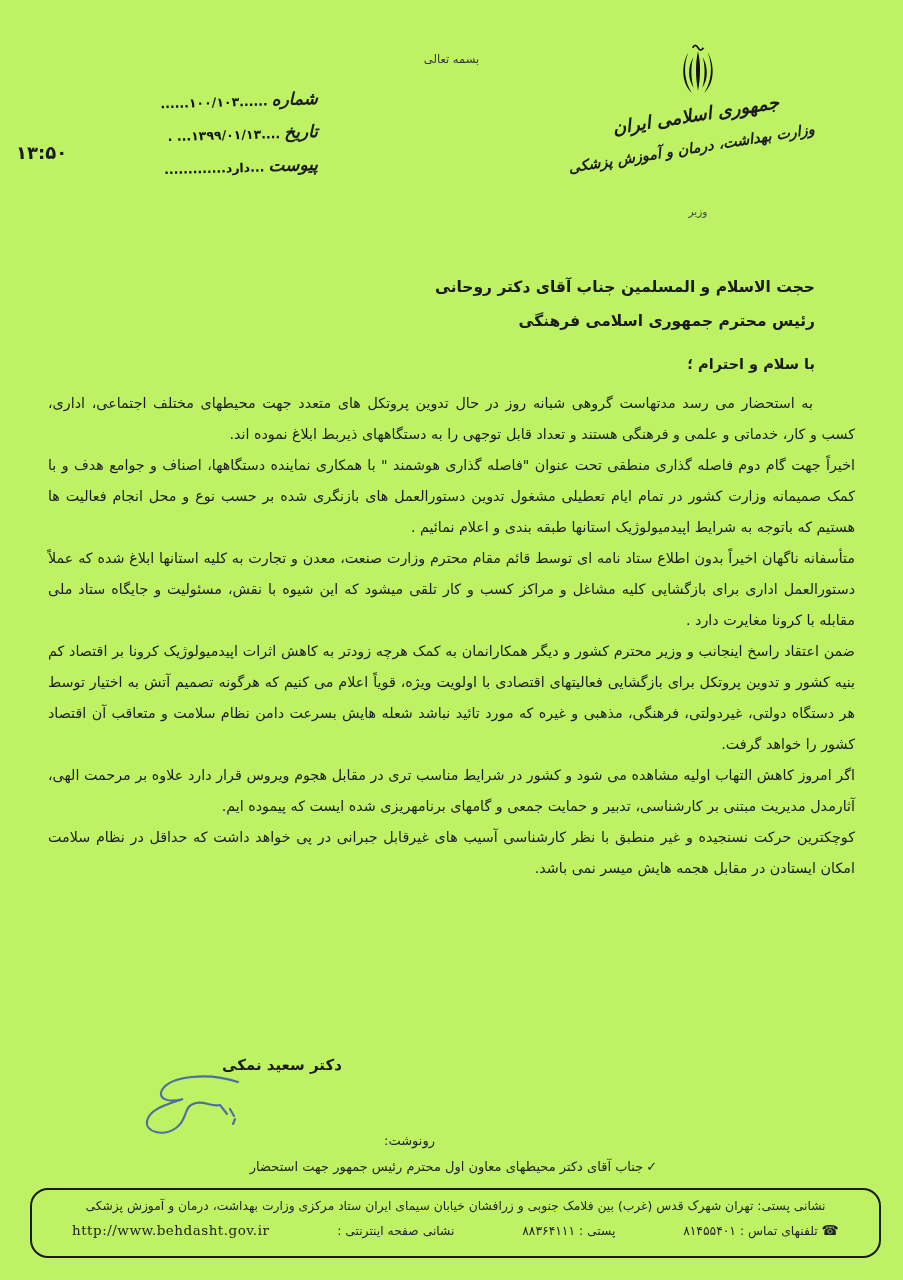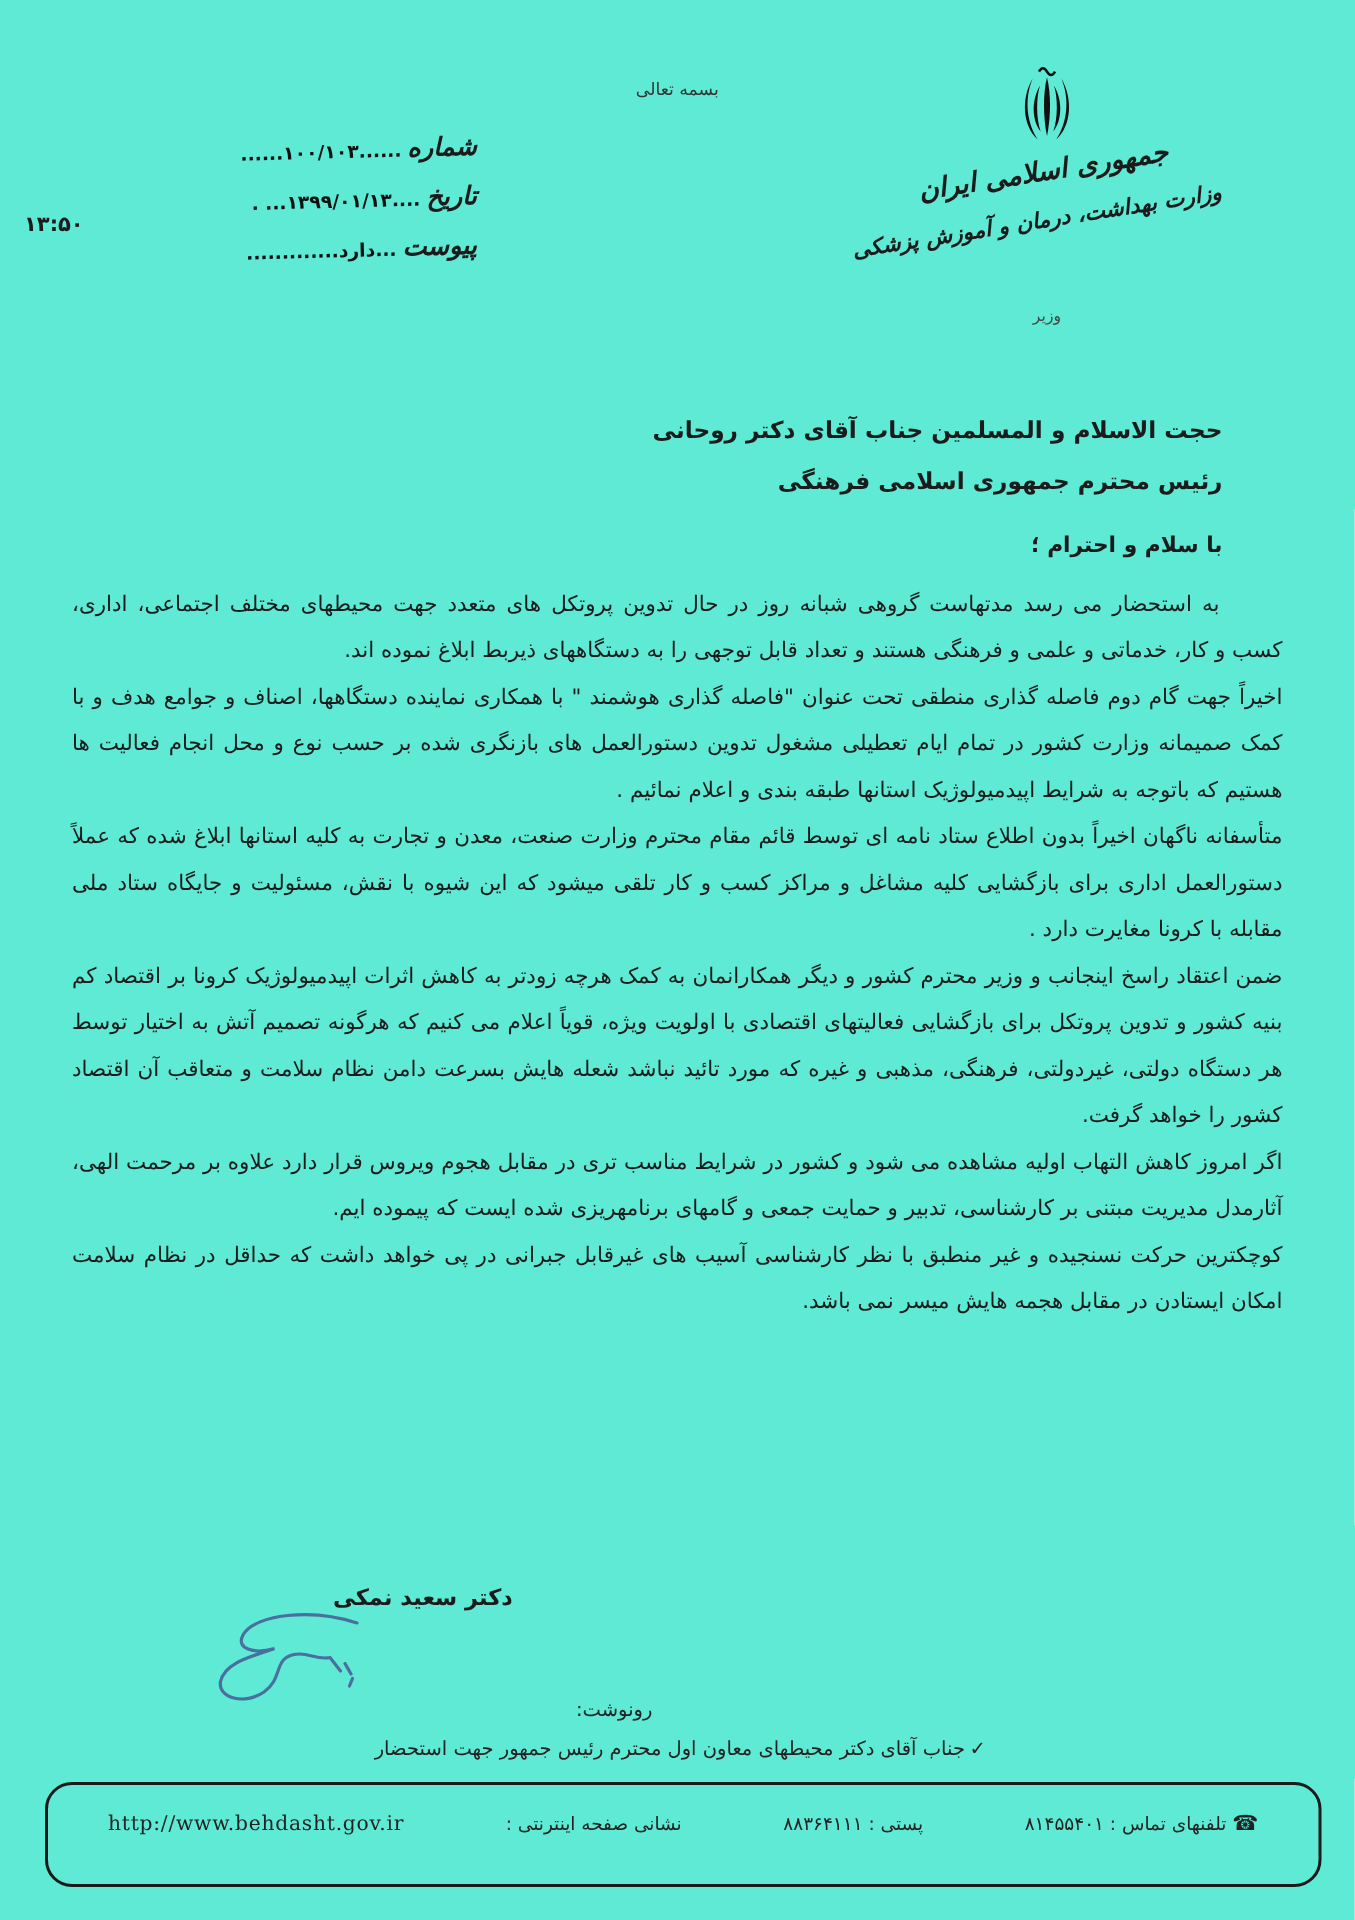--- a/index.html
+++ b/index.html
@@ -1,20 +1,20 @@
 <!DOCTYPE html>
 <html lang="fa" dir="rtl"><head>
 <meta charset="utf-8">
 <style>
   html,body{margin:0;padding:0;background:#e8e8e8;}
   .page{
     position:relative;
     width:903px;height:1280px;
     margin:0 auto;
-    background:#5eead4;
+    background:#bef264;
     font-family:"DejaVu Sans",sans-serif;
     color:#1b1b1b;
     overflow:hidden;
     direction:rtl;
   }
   
   .besmeh{
     position:absolute;top:52px;left:0;right:0;
     text-align:center;font-size:11.5px;color:#333;
   }
@@ -52,21 +52,21 @@
   .field-label{
     font-size:17px;font-weight:bold;font-style:italic;
     margin-left:4px;white-space:nowrap;
   }
   .field-value{
     font-size:12.5px;font-weight:bold;letter-spacing:1px;
     white-space:nowrap;color:#111;
   }
   .time-stamp{
     position:absolute;top:142px;left:16px;
-    font-size:14px;font-weight:bold;
+    font-size:18px;font-weight:bold;
   }
   
   .addressee{
     position:absolute;top:270px;right:88px;left:60px;
     font-weight:bold;font-size:15.5px;line-height:34px;
   }
   .salutation{
     position:absolute;top:356px;right:88px;
     font-weight:bold;font-size:14.5px;
   }
@@ -172,20 +172,21 @@
   </svg>
 
   <div class="cc">
     <div class="cc-label">رونوشت:</div>
     <div class="cc-item">
       <span class="check">✓</span><span>جناب آقای دکتر محیطهای معاون اول محترم رئیس جمهور جهت استحضار</span>
     </div>
   </div>
 
   <div class="footer-box">
+    <div class="footer-line1">نشانی پستی: تهران شهرک قدس (غرب) بین فلامک جنوبی و زرافشان خیابان سیمای ایران ستاد مرکزی وزارت بهداشت، درمان و آموزش پزشکی</div>
     <div class="footer-line2">
       <span class="footer-seg">
         <span class="phone-icon">☎</span>
         <span>تلفنهای تماس :</span>
         <span>۸۱۴۵۵۴۰۱</span>
       </span>
       <span class="footer-seg">
         <span>پستی :</span>
         <span>۸۸۳۶۴۱۱۱</span>
       </span>

